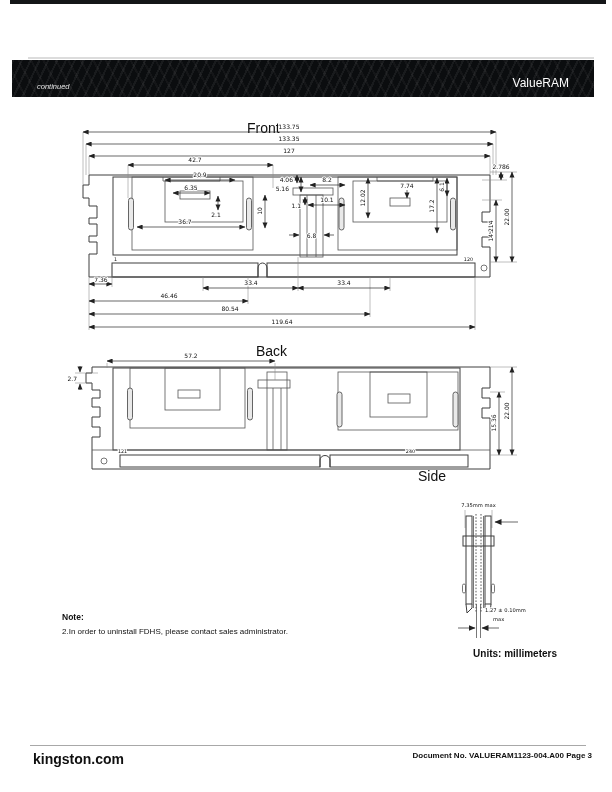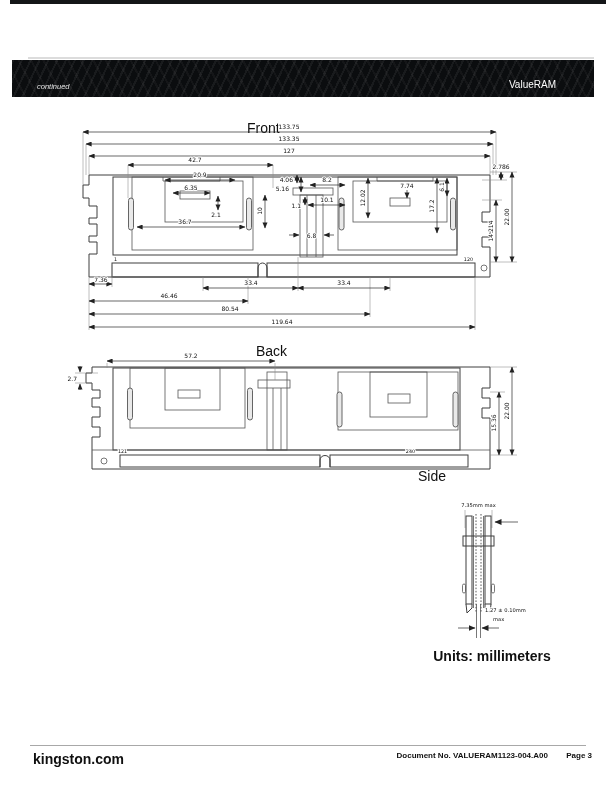--- a/index.html
+++ b/index.html
@@ -5,45 +5,45 @@
   html,body{margin:0;padding:0;background:#f0f0f0}
   .page{position:relative;width:612px;height:792px;background:#ffffff;
         font-family:"Liberation Sans",sans-serif;overflow:hidden;margin:0 auto}
   .top-strip{position:absolute;left:10px;top:0;width:596px;height:4px;background:#141618}
   .header-bar{position:absolute;left:12px;top:17px;width:582px;height:37px;
       background-color:#0b0d0f;
       background-image:
         repeating-linear-gradient(115deg, rgba(255,255,255,0.06) 0 2px, transparent 2px 8px),
         repeating-linear-gradient(62deg, rgba(255,255,255,0.04) 0 2px, transparent 2px 11px); margin-top: 43px;}
   .hdr-left{position:absolute;left:25px;bottom:6px;font-style:italic;font-size:7.5px;color:#e6e6e6}
-  .hdr-right{position:absolute;right:38px;bottom:7px;font-size:10px;color:#fdfdfd}
+  .hdr-right{position:absolute;right:25px;bottom:7px;font-size:12px;color:#fdfdfd}
   .hdr-underline{position:absolute;left:28px;top:57px;width:566px;height:2px;background:#dcdcdc}
   .doc-title{position:absolute;left:62px;top:82px;font-size:11px;font-weight:bold;color:#101010;letter-spacing:0.2px}
   .view-title{position:absolute;width:100px;text-align:left;font-weight:normal;font-size:14px;color:#101010}
   #front-title{left:247px;top:120px}
   #back-title{left:256px;top:343px}
   #side-title{left:418px;top:468px;width:120px}
   svg.drawing{position:absolute}
   .ln{stroke:#3f3f3f;stroke-width:1;fill:none}
   .ln2{stroke:#555;stroke-width:0.8;fill:none}
   .clip{stroke:#555;stroke-width:0.9;fill:#e9e9e9}
   .dim{stroke:#2a2a2a;stroke-width:0.7;fill:none}
   .ext{stroke:#8a8a8a;stroke-width:0.55;fill:none}
   .dash{stroke:#333;stroke-width:0.8;stroke-dasharray:1.6 1.6;fill:none}
   text.d{font-family:"DejaVu Sans",sans-serif;font-size:6px;fill:#111;
          paint-order:stroke;stroke:#ffffff;stroke-width:2px;stroke-linejoin:round}
   text.p{font-size:4.8px}
   text.s{font-size:5.2px}
   .note{position:absolute;left:62px;top:611px;font-size:8px;color:#101010;line-height:13.5px}
   .note-h{font-weight:bold;font-size:8.5px}
-  .units{position:absolute;left:427px;top:648px;width:130px;text-align:center;font-weight:bold;font-size:14px;color:#101010}
+  .units{position:absolute;left:427px;top:648px;width:130px;text-align:right;font-weight:bold;font-size:10px;color:#101010}
   .footer-line{position:absolute;left:30px;top:745px;width:556px;height:1px;background:#a8a8a8}
   .footer-left{position:absolute;left:33px;top:751px;font-size:14px;font-weight:bold;color:#101010}
   .footer-right{position:absolute;right:20px;top:751px;font-size:8px;font-weight:bold;color:#101010}
-  .pg{margin-left:16px}
+  .pg{margin-left:0}
 </style>
 </head>
 <body>
 
 <div class="page">
 
   <div class="top-strip"></div>
 
   <div class="header-bar">
     <span class="hdr-left">continued</span>
@@ -294,20 +294,22 @@
 
     <g>
       <line class="dim" x1="28" y1="130" x2="45" y2="130" marker-end="url(#aE3)"></line>
       <line class="dim" x1="69" y1="130" x2="52" y2="130" marker-end="url(#aE3)"></line>
       <text class="d s" x="55" y="114" text-anchor="start">1.27 ± 0.10mm</text>
       <text class="d s" x="63" y="123" text-anchor="start">max</text>
     </g>
   </svg>
 
   <div class="note">
+    <div class="note-h">Note:</div>
+    <div>2.In order to uninstall FDHS, please contact sales administrator.</div>
   </div>
 
   <div class="units">Units: millimeters</div>
 
   <div class="footer-line"></div>
   <div class="footer-left">kingston.com</div>
   <div class="footer-right">
     <span>Document No. VALUERAM1123-004.A00</span>
     <span class="pg">Page 3</span>
   </div>

